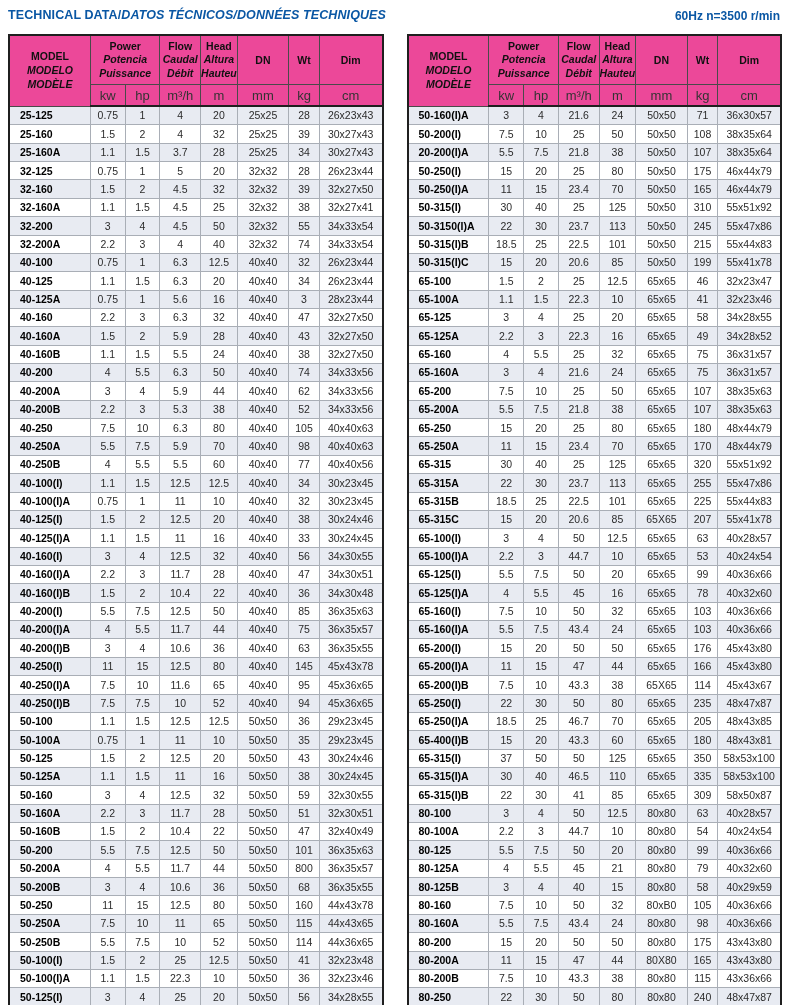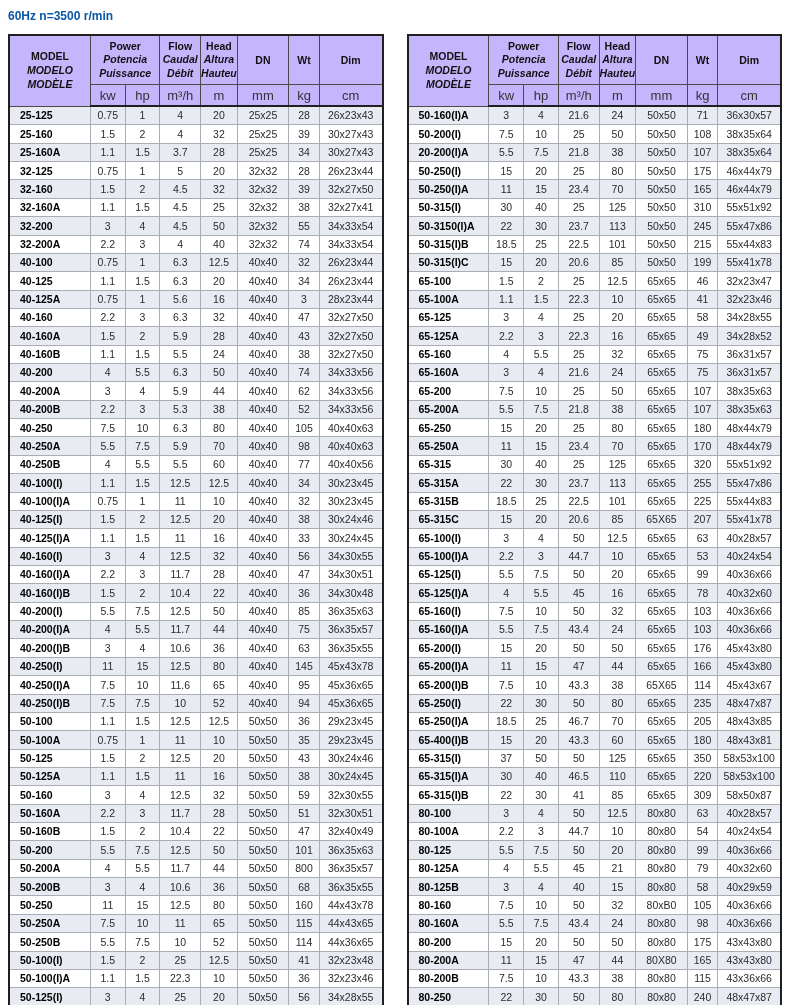--- a/index.html
+++ b/index.html
@@ -24,21 +24,21 @@
   }
   table {
     border-collapse:collapse; table-layout:fixed;
     width:377px;
     border:2px solid #1f1f1f;
     background:#fff;
   }
   th, td { overflow:hidden; white-space:nowrap; }
   thead th {
     border:1px solid #4a4a4a;
-    background:#c4b5fd;
+    background:#ec4899;
     font-size:10.5px; font-weight:bold; color:#111;
     text-align:center; vertical-align:middle; padding:0;
   }
   thead tr.labels th { height:48px; }
   thead tr.units th {
     height:20px; font-weight:normal; font-size:13px; color:#333;
     border-bottom:2px solid #1f1f1f;
   }
   thead .it { font-style:italic; }
   thead .hline { line-height:1.3; }
@@ -51,20 +51,23 @@
   tbody td.model {
     text-align:left; padding-left:10px; font-weight:bold; color:#000;
   }
   tbody tr:nth-child(odd) { background:#e8ebf2; }
   tbody tr:nth-child(even) { background:#ffffff; }
 </style>
 </head>
 <body>
 
 <div class="titlebar">
+  <div class="title">
+    <span>TECHNICAL DATA/</span><span class="it">DATOS TÉCNICOS/DONNÉES TECHNIQUES</span>
+  </div>
   <div class="specs">
     <span>60Hz</span>
     <span>n=3500 r/min</span>
   </div>
 </div>
 
 <div class="tables">
 
   <table>
     <colgroup>
@@ -1015,21 +1018,21 @@
           <td class="val">350</td>
           <td class="val">58x53x100</td>
         </tr>
         <tr>
           <td class="model">65-315(I)A</td>
           <td class="val">30</td>
           <td class="val">40</td>
           <td class="val">46.5</td>
           <td class="val">110</td>
           <td class="val">65x65</td>
-          <td class="val">220</td>
+          <td class="val">335</td>
           <td class="val">58x53x100</td>
         </tr>
         <tr>
           <td class="model">65-315(I)B</td>
           <td class="val">22</td>
           <td class="val">30</td>
           <td class="val">41</td>
           <td class="val">85</td>
           <td class="val">65x65</td>
           <td class="val">309</td>

